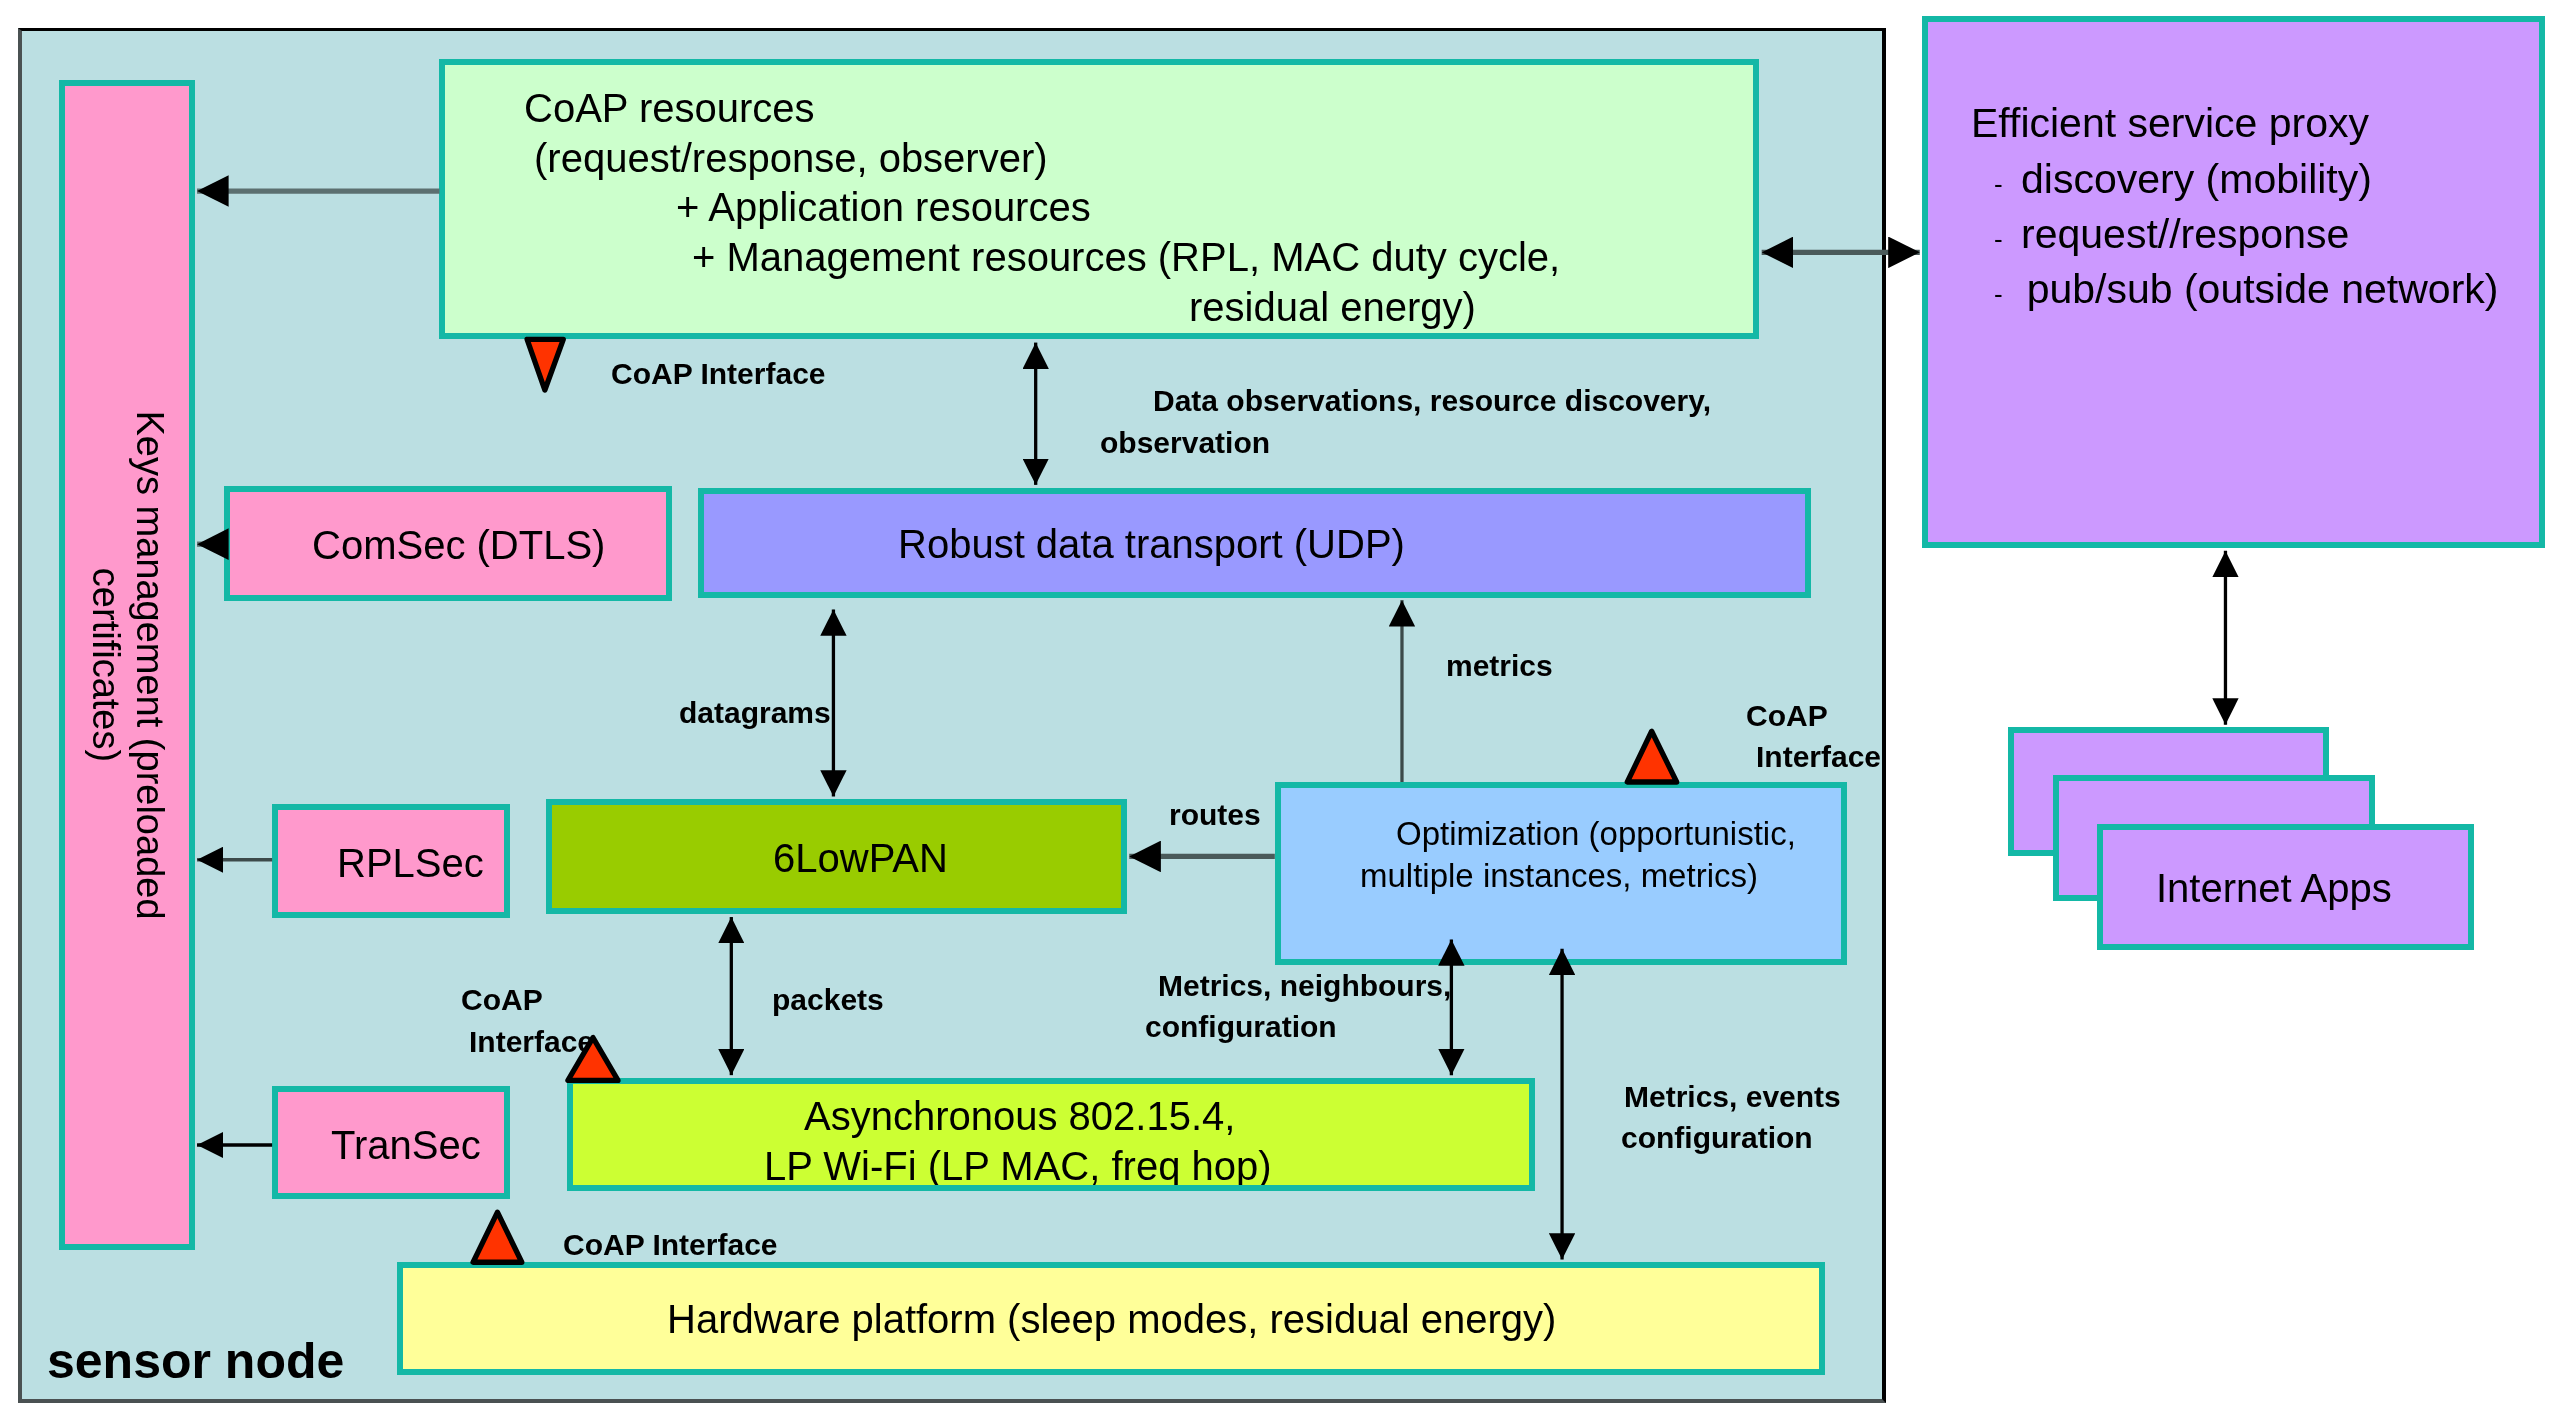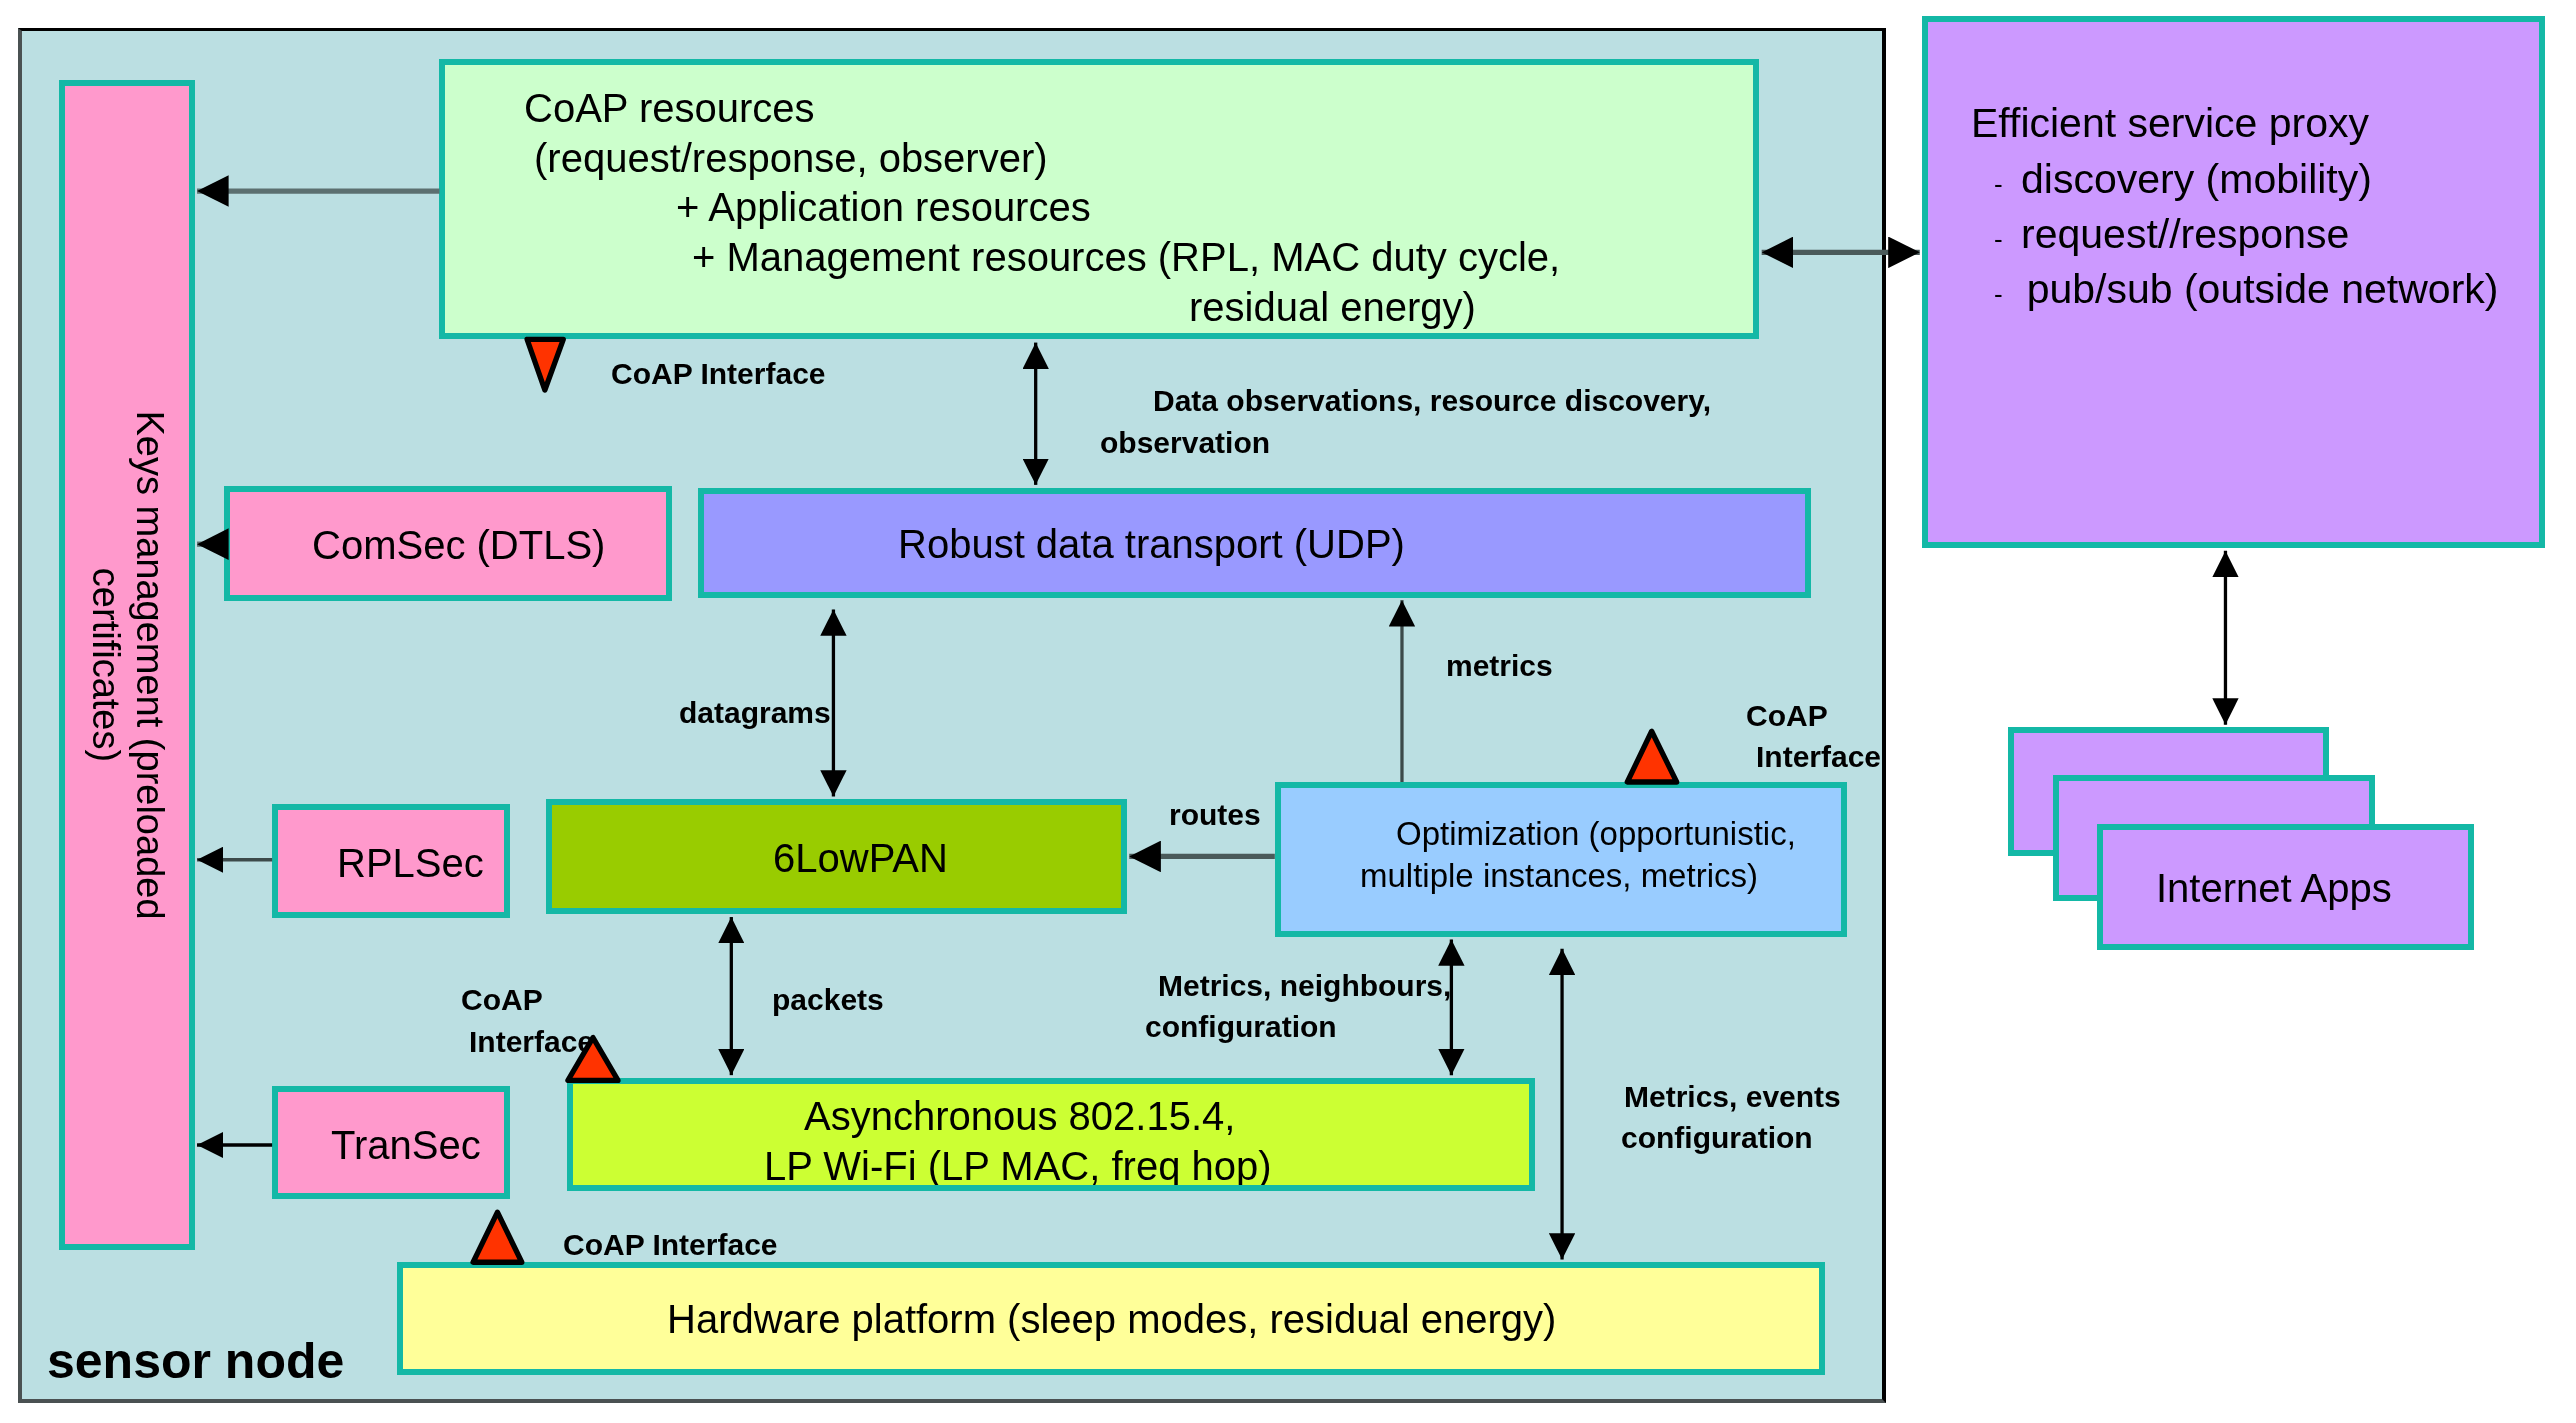--- a/index.html
+++ b/index.html
@@ -52,21 +52,21 @@
 </div>
 
 <div class="box" style="left:272px; top:804px; width:238px; height:114px; background:#ff99cc;">
   <div class="boxtext" style="left:59px; top:28px;">RPLSec</div>
 </div>
 
 <div class="box" style="left:546px; top:799px; width:581px; height:115px; background:#99cc00;">
   <div class="boxtext" style="left:221px; top:28px;">6LowPAN</div>
 </div>
 
-<div class="box" style="left:1275px; top:782px; width:572px; height:155px; background:#99ccff;">
+<div class="box" style="left:1275px; top:782px; width:572px; height:183px; background:#99ccff;">
   <div class="boxtext" style="left:115px; top:25px; font-size:33px;">Optimization (opportunistic,</div>
   <div class="boxtext" style="left:79px; top:67px; font-size:33px;">multiple instances, metrics)</div>
 </div>
 
 <div class="box" style="left:272px; top:1086px; width:238px; height:113px; background:#ff99cc;">
   <div class="boxtext" style="left:53px; top:28px;">TranSec</div>
 </div>
 
 <div class="box" style="left:567px; top:1078px; width:968px; height:113px; background:#ccff33; overflow:hidden;">
   <div class="boxtext" style="left:231px; top:6.6px;">Asynchronous  802.15.4,</div>

